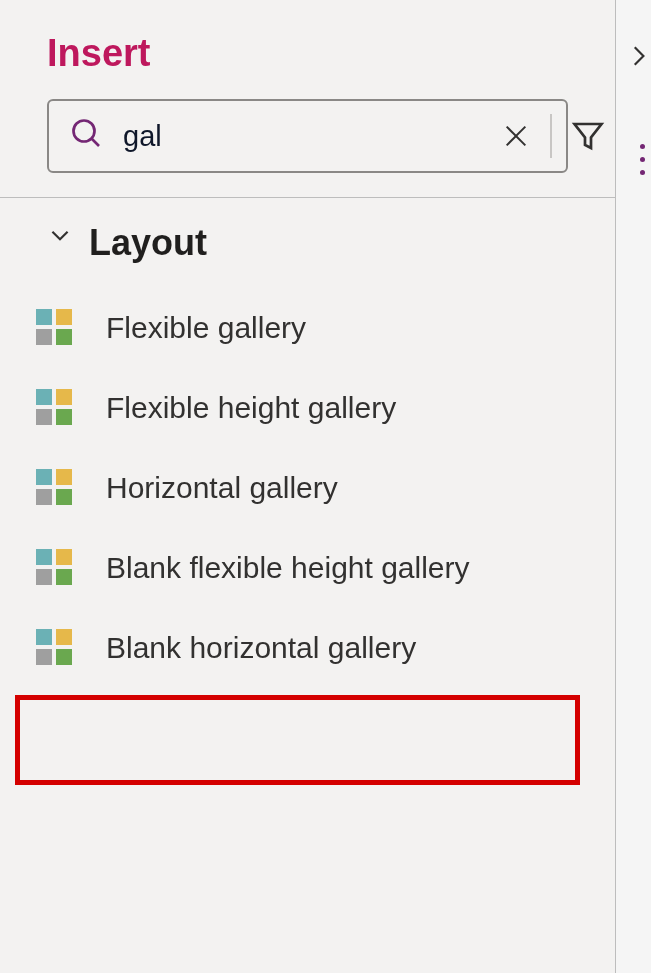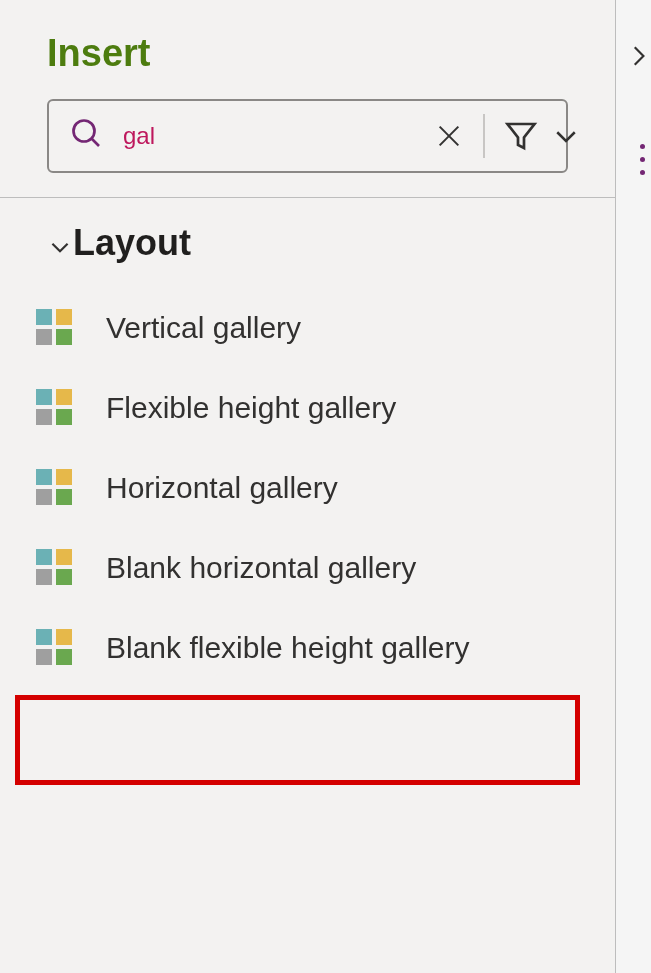--- a/index.html
+++ b/index.html
@@ -17,21 +17,21 @@
     }
     .panel {
       width: 615px;
       height: 100%;
       background: #f3f2f1;
       position: relative;
     }
     .panel-title {
       font-size: 38px;
       font-weight: 600;
-      color: #4d7c0f;
+      color: #be185d;
       padding: 32px 0 24px 47px;
     }
     .search-container {
       margin: 0 47px 0 47px;
       height: 74px;
       border: 2px solid #8a8886;
       border-radius: 6px;
       display: flex;
       align-items: center;
       padding: 0 14px;
@@ -39,22 +39,22 @@
     }
     .search-icon {
       flex: 0 0 auto;
       margin-right: 18px;
       margin-left: 6px;
     }
     .search-input {
       flex: 1;
       border: none;
       background: transparent;
-      font-size: 24px;
-      color: #be185d;
+      font-size: 29px;
+      color: #0f172a;
       outline: none;
       font-family: inherit;
     }
     .search-actions {
       display: flex;
       align-items: center;
       gap: 0;
     }
     .clear-btn, .filter-btn, .chevron-btn {
       display: flex;
@@ -72,22 +72,23 @@
       height: 1px;
       background: #bdbdbd;
       width: 100%;
       margin-top: 24px;
     }
     .section {
       padding-top: 24px;
     }
     .section-header {
       display: flex;
-      align-items: flex-end;
+      align-items: flex-start;
       padding-left: 47px;
+      gap: 16px;
       margin-bottom: 24px;
     }
     .section-title {
       font-size: 36px;
       font-weight: 600;
       color: #201f1e;
     }
     .item-list {
       display: flex;
       flex-direction: column;
@@ -209,21 +210,21 @@
     </div>
 
     <div class="item-list">
       <div class="item">
         <span class="gallery-icon">
           <span class="sq tl"></span>
             <span class="sq tr"></span>
             <span class="sq bl"></span>
             <span class="sq br"></span>
         </span>
-        <span class="item-label">Vertical gallery</span>
+        <span class="item-label">Flexible gallery</span>
       </div>
       <div class="item">
         <span class="gallery-icon">
           <span class="sq tl"></span>
             <span class="sq tr"></span>
             <span class="sq bl"></span>
             <span class="sq br"></span>
         </span>
         <span class="item-label">Flexible height gallery</span>
       </div>
@@ -236,30 +237,30 @@
         </span>
         <span class="item-label">Horizontal gallery</span>
       </div>
       <div class="item">
         <span class="gallery-icon">
           <span class="sq tl"></span>
             <span class="sq tr"></span>
             <span class="sq bl"></span>
             <span class="sq br"></span>
         </span>
+        <span class="item-label">Blank flexible height gallery</span>
+      </div>
+      <div class="item">
+        <span class="gallery-icon">
+          <span class="sq tl"></span>
+            <span class="sq tr"></span>
+            <span class="sq bl"></span>
+            <span class="sq br"></span>
+        </span>
         <span class="item-label">Blank horizontal gallery</span>
-      </div>
-      <div class="item">
-        <span class="gallery-icon">
-          <span class="sq tl"></span>
-            <span class="sq tr"></span>
-            <span class="sq bl"></span>
-            <span class="sq br"></span>
-        </span>
-        <span class="item-label">Blank flexible height gallery</span>
       </div>
     </div>
   </div>
 
   <div class="highlight-box"></div>
 </div>
 
 <div class="right-edge">
   <span class="close-chevron">
     <svg width="26" height="40" viewBox="0 0 24 24" fill="none" stroke="#323130" stroke-width="2">

